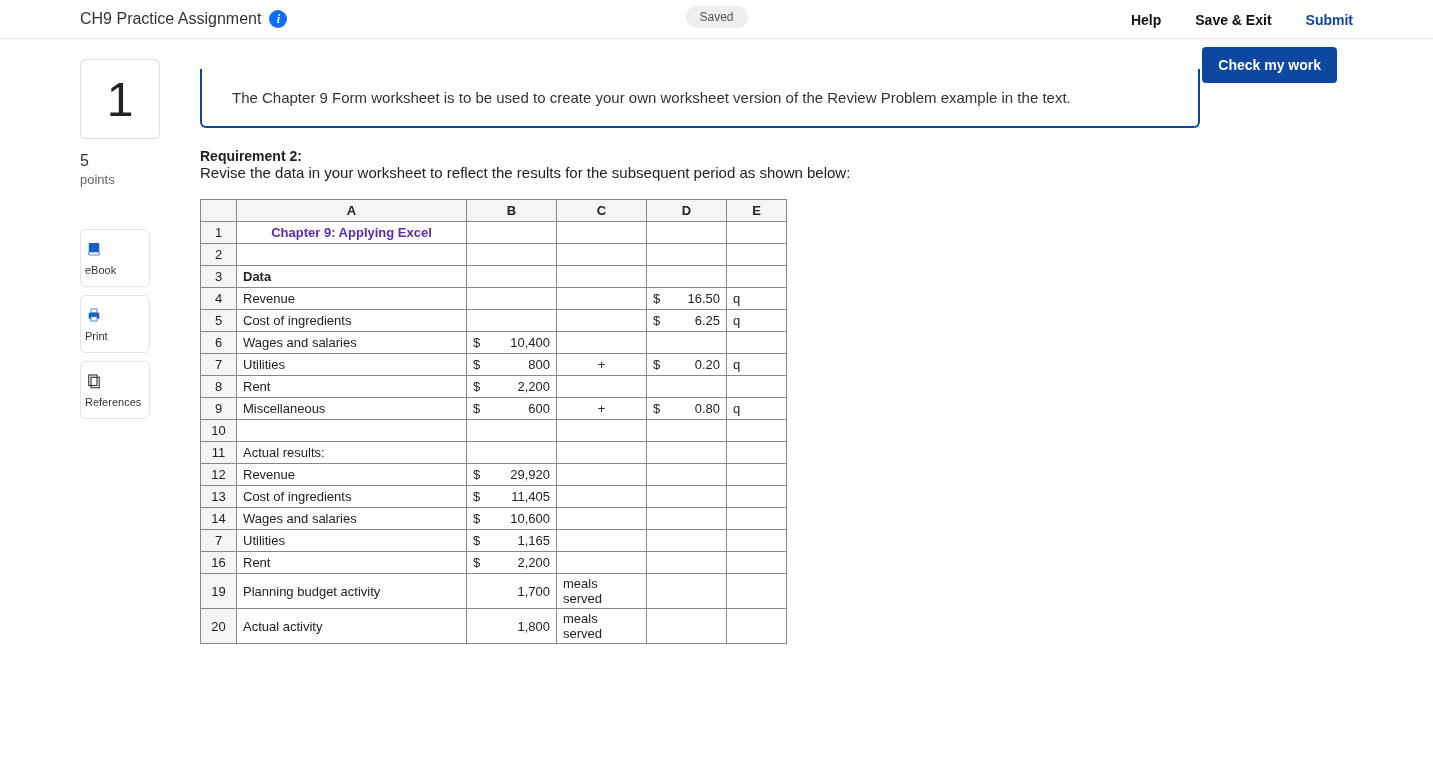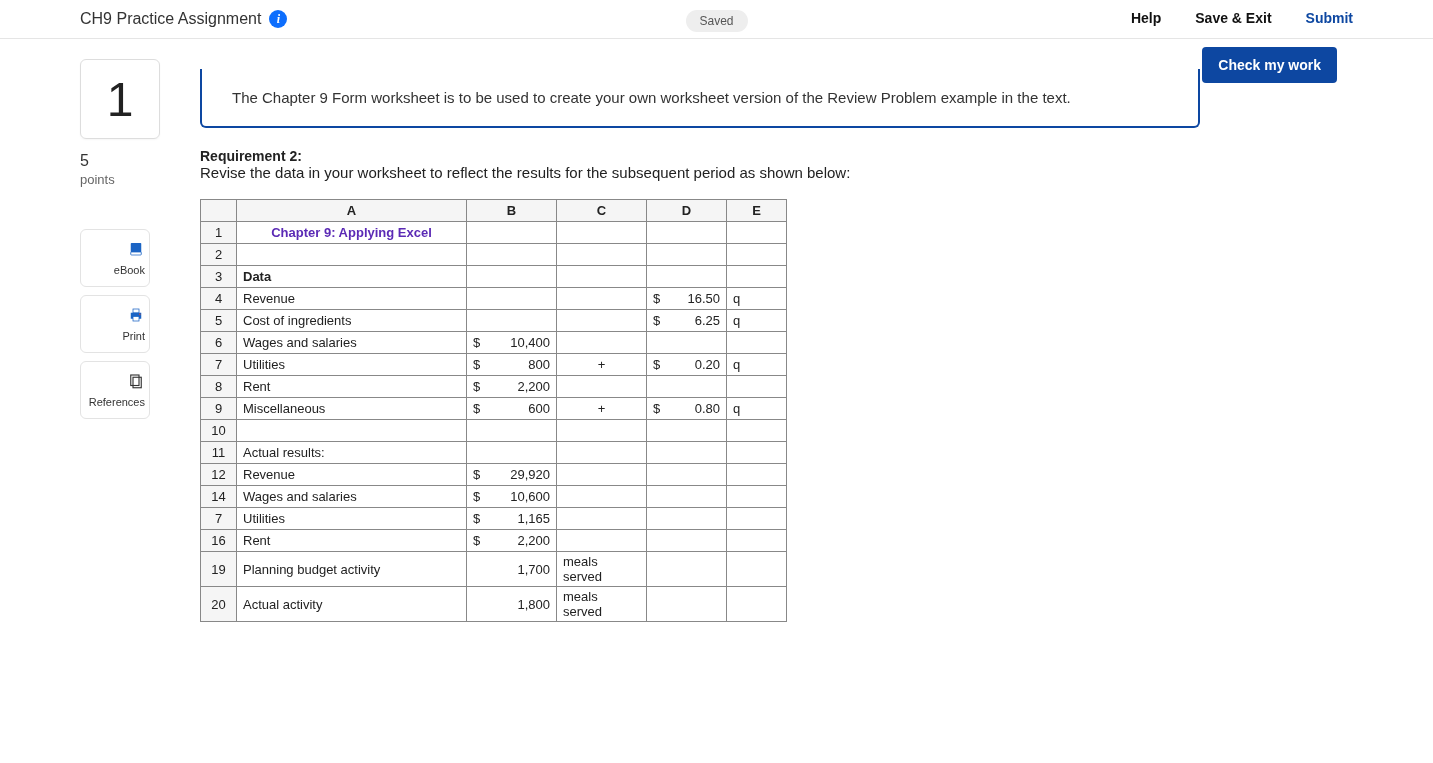--- a/index.html
+++ b/index.html
@@ -5,21 +5,21 @@
   * { box-sizing: border-box; }
   body {
     margin: 0;
     font-family: -apple-system, BlinkMacSystemFont, "Segoe UI", Helvetica, Arial, sans-serif;
     font-size: 14px;
     color: #222;
     background: #fff;
   }
   .topbar {
     display: flex;
-    align-items: flex-start;
+    align-items: flex-end;
     padding: 10px 80px 10px 80px;
     border-bottom: 1px solid #e5e5e5;
   }
   .topbar .title {
     font-size: 16px;
     color: #333;
     display: flex;
     align-items: center;
     gap: 8px;
   }
@@ -64,21 +64,21 @@
     font-size: 48px; font-weight: 400;
     margin-bottom: 12px;
     box-shadow: 0 1px 2px rgba(0,0,0,.04);
   }
   .points { color: #666; font-size: 13px; line-height: 1.3; }
   .points .num { font-size: 16px; color: #333; }
   .tools { margin-top: 40px; display: flex; flex-direction: column; gap: 8px; }
   .tool {
     border: 1px solid #e3e3e3; border-radius: 6px;
     width: 70px; padding: 10px 4px;
-    display: flex; flex-direction: column; align-items: flex-end; gap: 6px;
+    display: flex; flex-direction: column; align-items: flex-start; gap: 6px;
     font-size: 11px; color: #333; cursor: pointer;
   }
   .tool svg { width: 18px; height: 18px; }
   .main-col { flex: 1; max-width: 1000px; }
   .prompt-box {
     border-left: 2px solid #0d47a1;
     border-bottom: 2px solid #0d47a1;
     border-right: 2px solid #0d47a1;
     border-top: none;
     border-radius: 0 0 6px 6px;
@@ -335,20 +335,33 @@
               <div class="money">
                 <span class="sym">$</span>
                 <span class="val">29,920</span>
               </div>
             </td>
             <td class="colC"></td>
             <td class="colD"></td>
             <td class="colE"></td>
           </tr>
           <tr>
+            <td class="rowhead">13</td>
+            <td class="colA ">Cost of ingredients</td>
+            <td class="colB">
+              <div class="money">
+                <span class="sym">$</span>
+                <span class="val">11,405</span>
+              </div>
+            </td>
+            <td class="colC"></td>
+            <td class="colD"></td>
+            <td class="colE"></td>
+          </tr>
+          <tr>
             <td class="rowhead">14</td>
             <td class="colA ">Wages and salaries</td>
             <td class="colB">
               <div class="money">
                 <span class="sym">$</span>
                 <span class="val">10,600</span>
               </div>
             </td>
             <td class="colC"></td>
             <td class="colD"></td>

